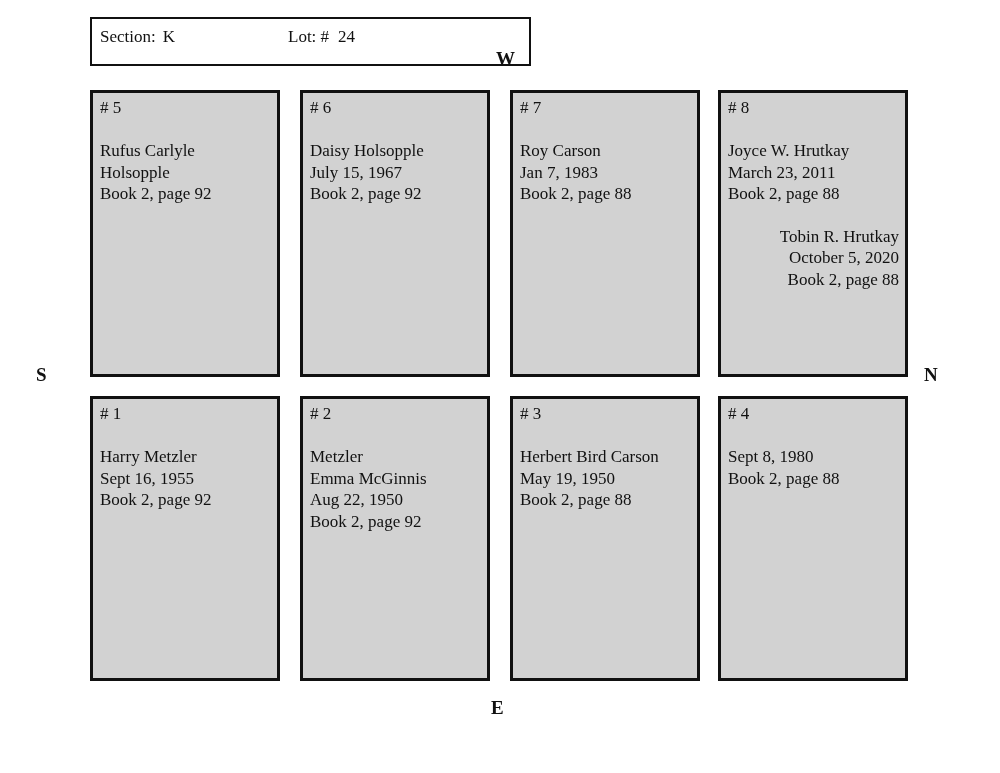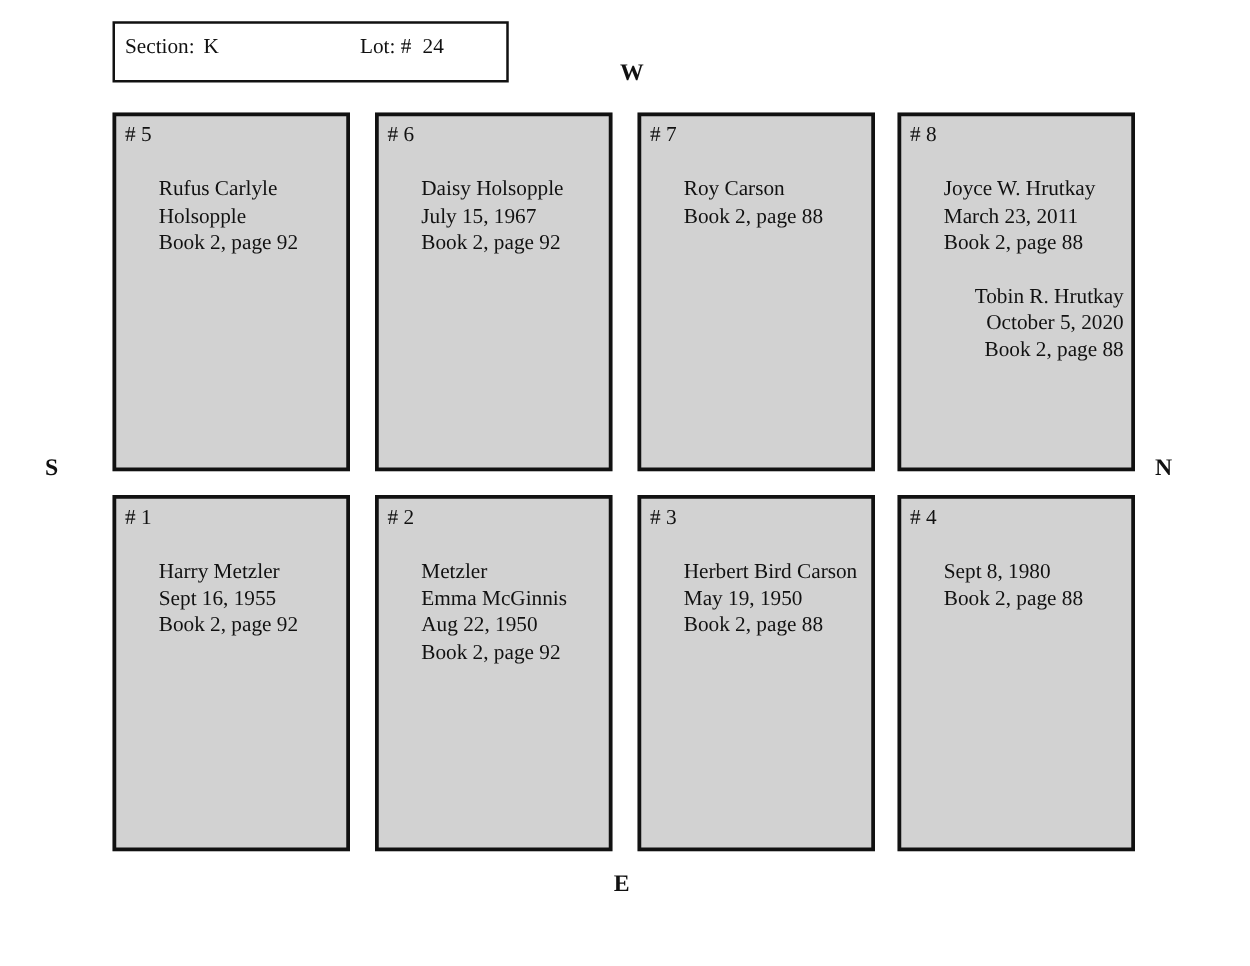--- a/index.html
+++ b/index.html
@@ -6,21 +6,21 @@
   .page{
     position:relative;
     width:1000px;height:773px;
     background:#ffffff;
     font-family:"Liberation Serif", "DejaVu Serif", serif;
     color:#111111;
     overflow:hidden;
   }
   .header-box{
     position:absolute;left:90px;top:17px;
-    width:317px;height:49px;
+    width:441px;height:49px;
     box-sizing:border-box;
     border:2px solid #111111;
     background:#ffffff;
     font-size:17px;
     padding:8px 0 0 8px;
     white-space:nowrap;
   }
   .header-box .sec-val{margin-left:7px;}
   .header-box .lot-lab{margin-left:113px;}
   .header-box .lot-val{margin-left:9px;}
@@ -44,21 +44,21 @@
     font-size:17px;
     line-height:21.5px;
   }
   .r0{top:90px;height:287px;}
   .r1{top:396px;height:285px;}
   .c0{left:90px;}
   .c1{left:300px;}
   .c2{left:510px;}
   .c3{left:718px;}
   .card-number{height:21px;}
-  .card-body{margin-top:22px;margin-left:27px;}
+  .card-body{margin-top:22px;}
   .entry + .entry{margin-top:21px;text-align:right;}
 </style>
 </head>
 <body>
 
 <div class="page">
 
   <div class="header-box">
     <span>Section:</span><span class="sec-val">K</span><span class="lot-lab">Lot: #</span><span class="lot-val">24</span>
   </div>
@@ -86,20 +86,21 @@
           <div class="line">July 15, 1967</div>
           <div class="line">Book 2, page 92</div>
         </div>
       </div>
   </div>
   <div class="card r0 c2">
     <div class="card-number"># 7</div>
     <div class="card-body">
         <div class="entry">
           <div class="line">Roy Carson</div>
+          <div class="line">Jan 7, 1983</div>
           <div class="line">Book 2, page 88</div>
         </div>
       </div>
   </div>
   <div class="card r0 c3">
     <div class="card-number"># 8</div>
     <div class="card-body">
         <div class="entry">
           <div class="line">Joyce W. Hrutkay</div>
           <div class="line">March 23, 2011</div>

